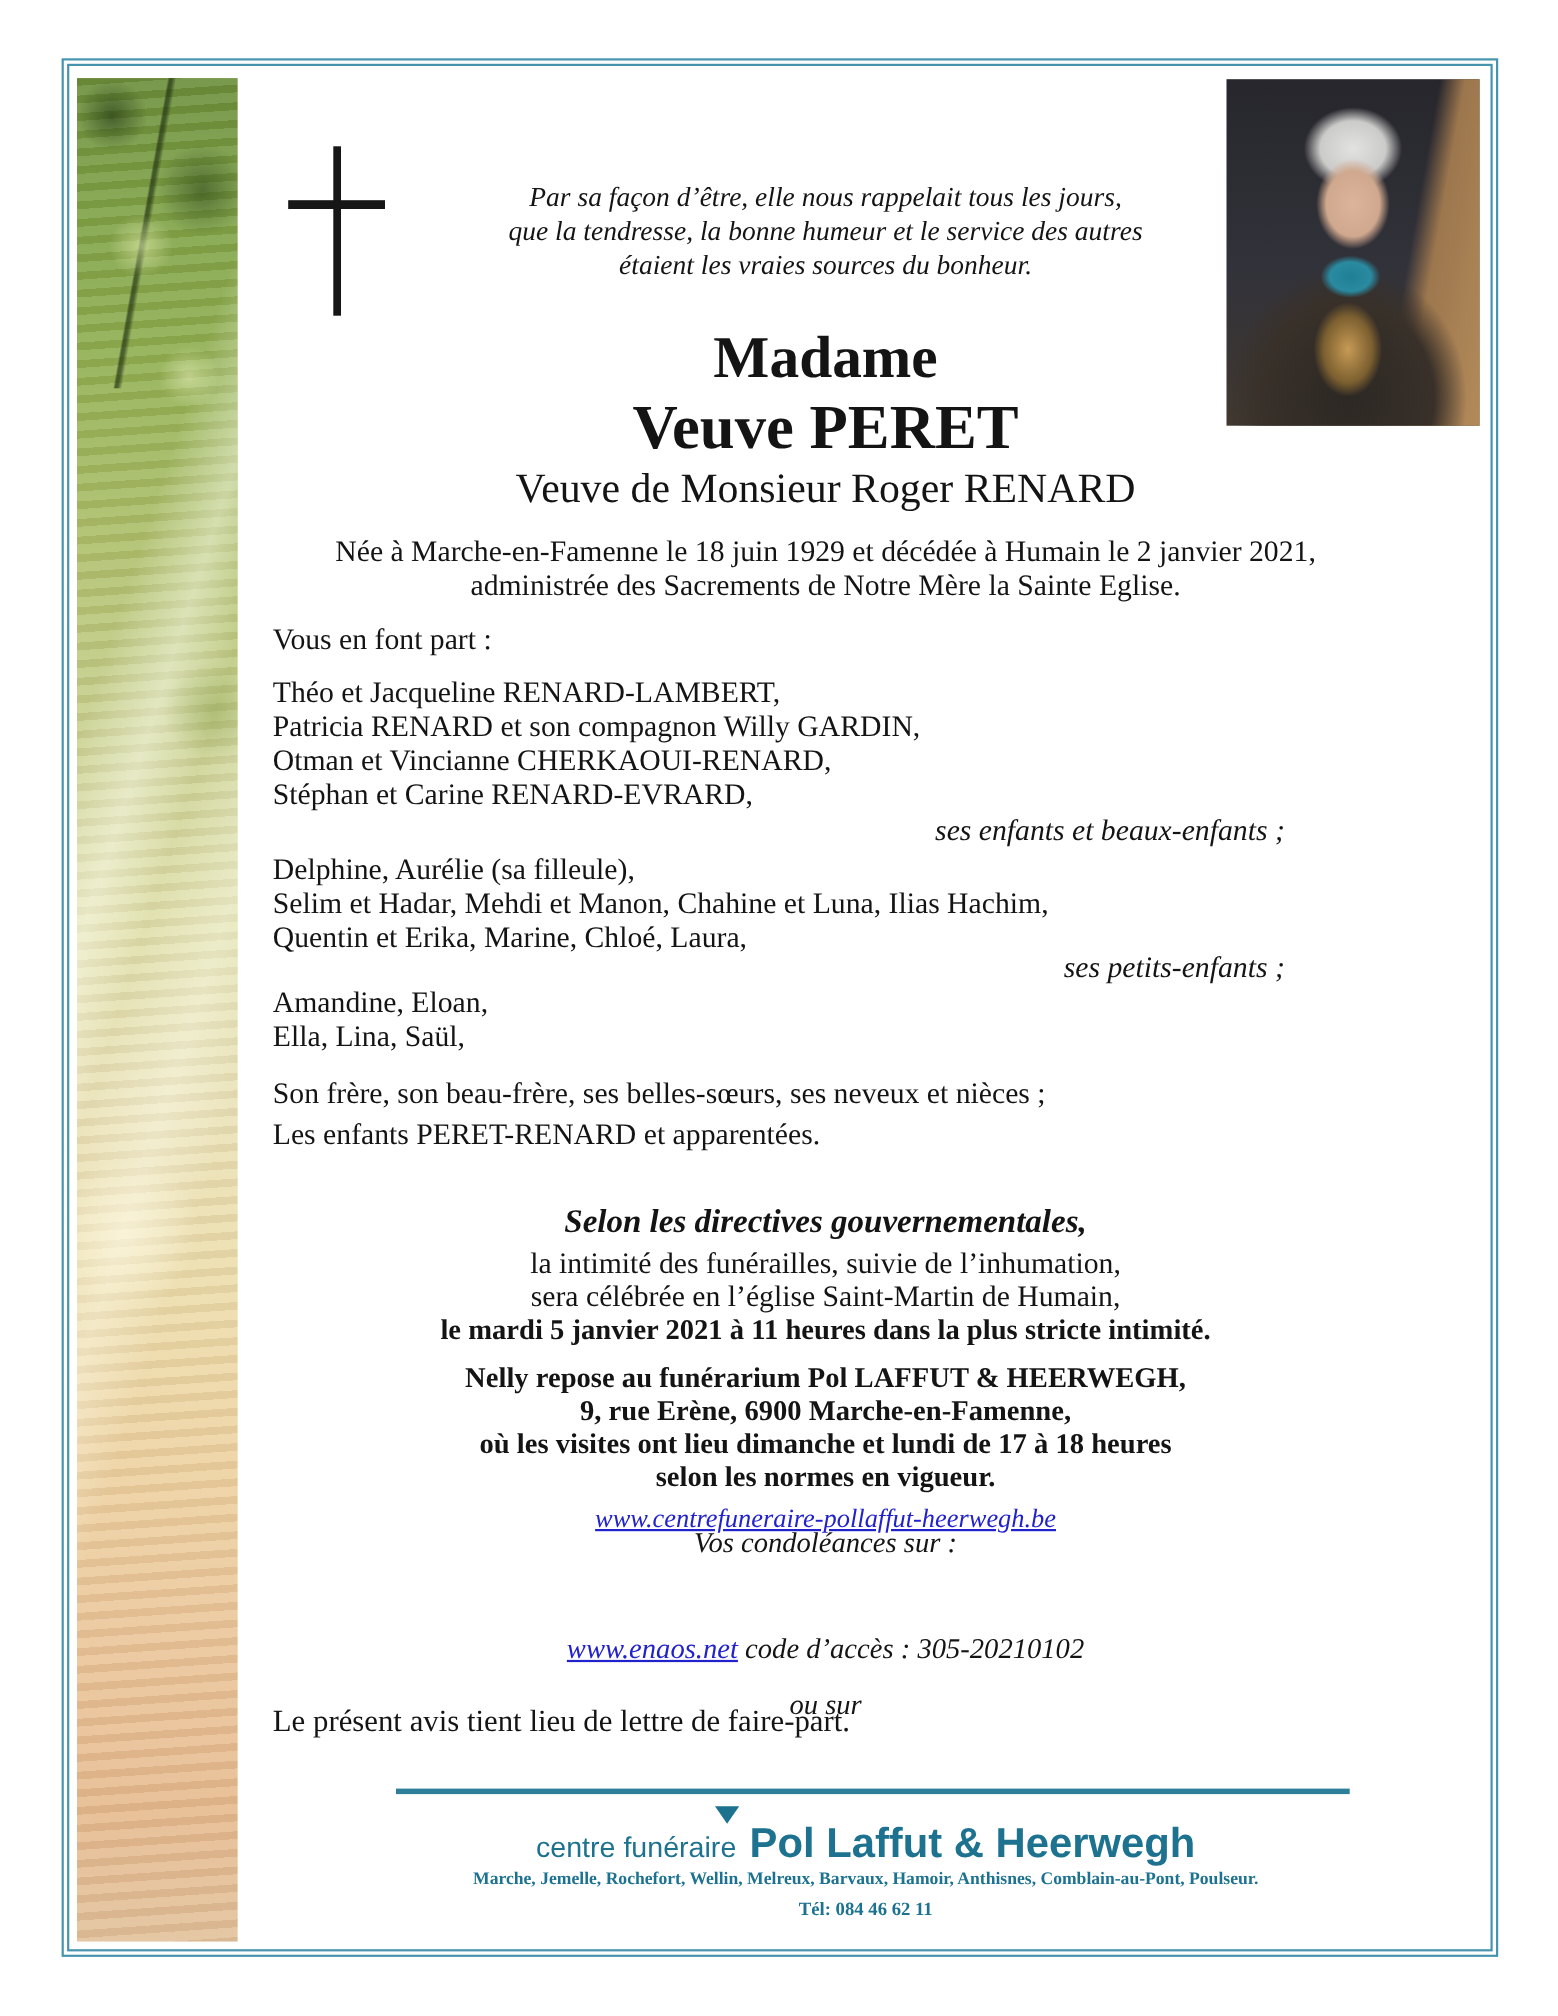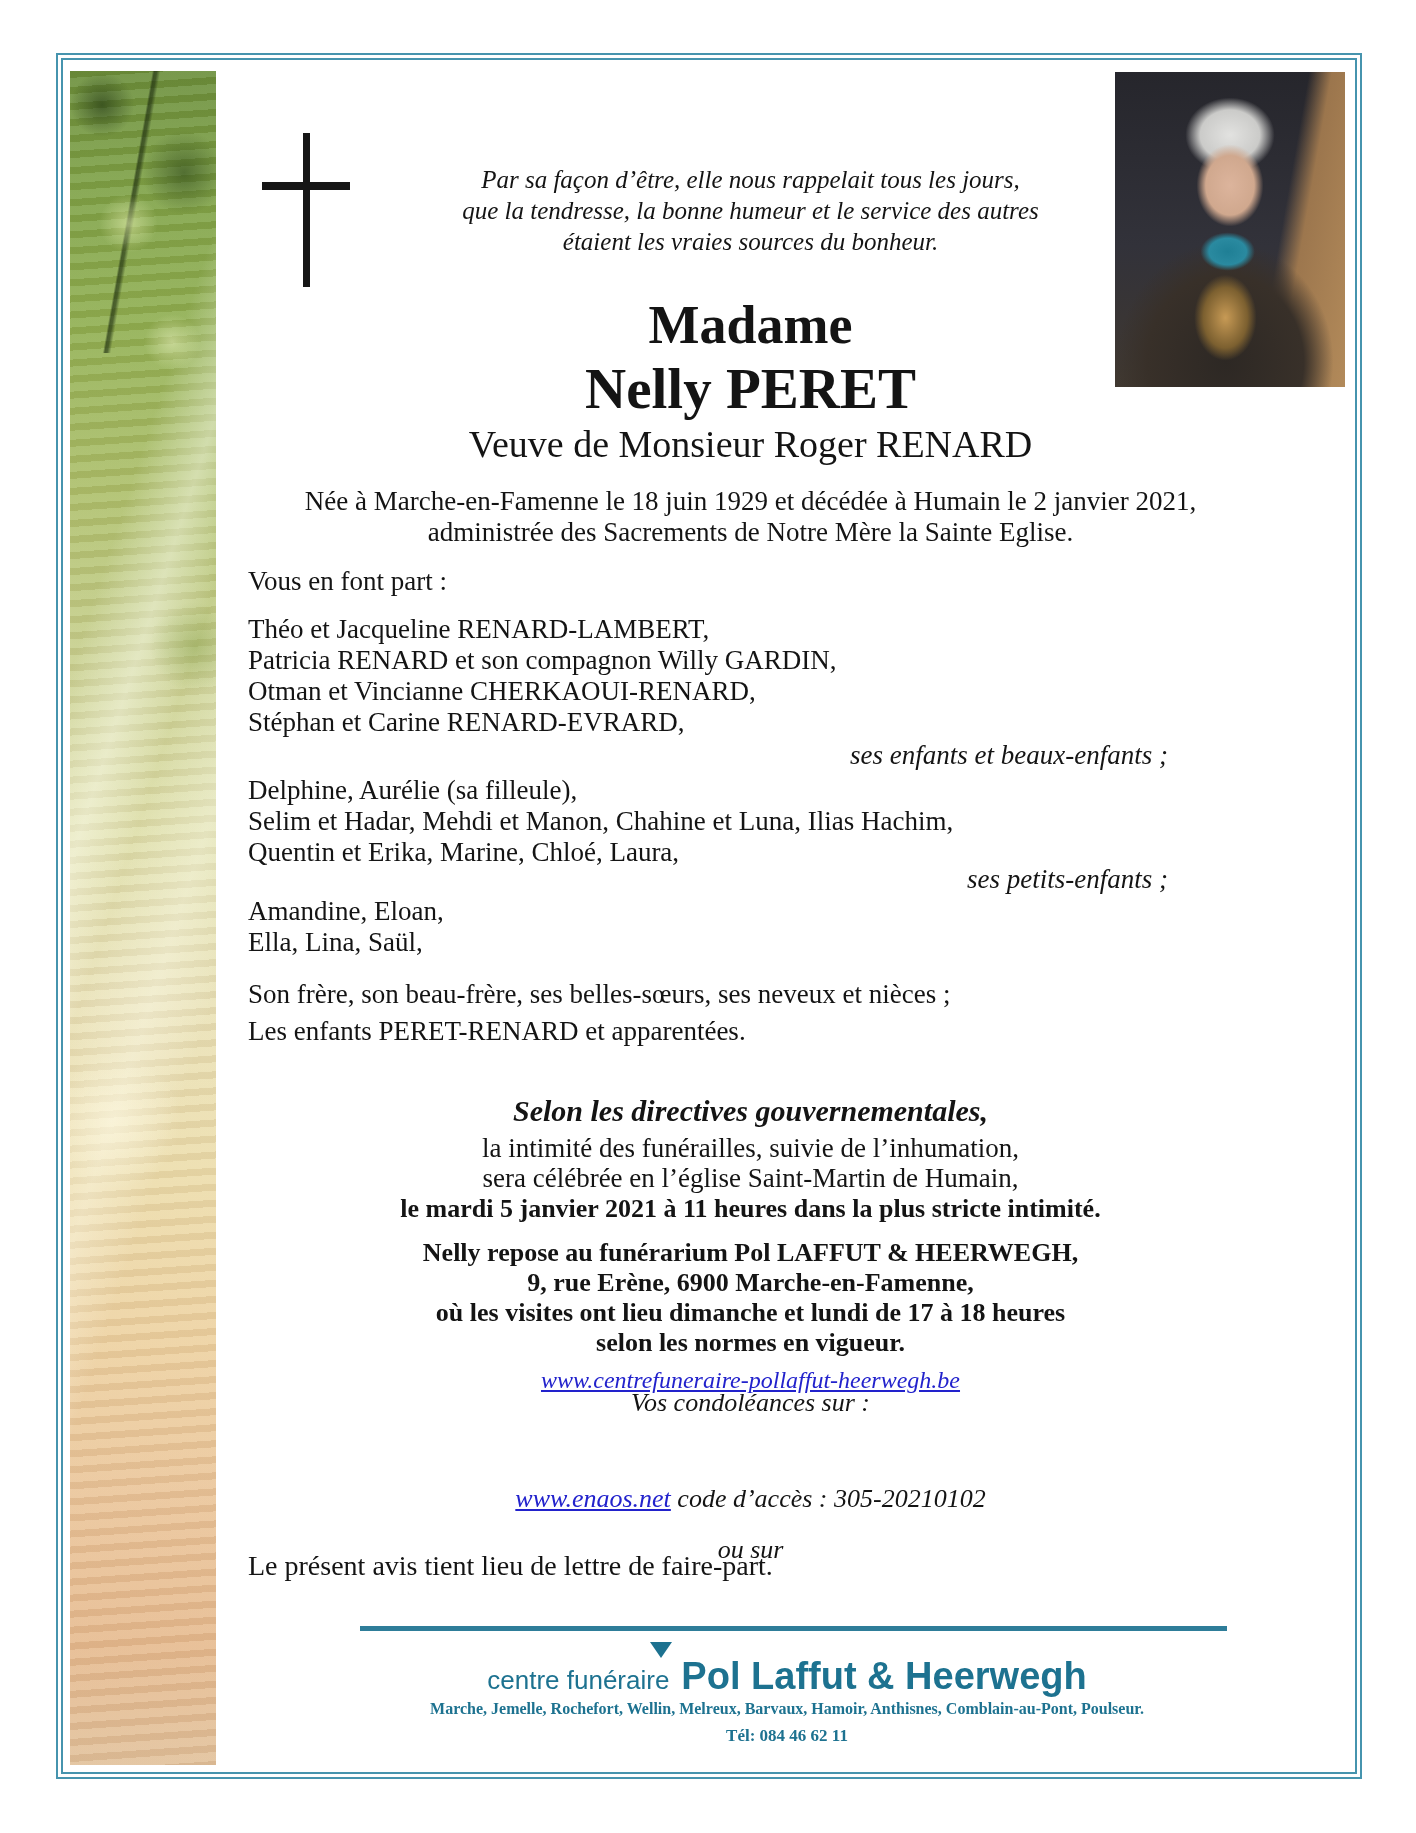--- a/index.html
+++ b/index.html
@@ -87,21 +87,21 @@
   <div class="v"></div>
   <div class="h"></div>
 </div>
 
 <div id="content">
   <div class="ln center quote" style="top:166px">Par sa façon d’être, elle nous rappelait tous les jours,</div>
   <div class="ln center quote" style="top:197px">que la tendresse, la bonne humeur et le service des autres</div>
   <div class="ln center quote" style="top:228px">étaient les vraies sources du bonheur.</div>
 
   <div class="ln center t-madame" style="top:294px">Madame</div>
-  <div class="ln center t-name" style="top:356px">Nelly PERET</div>
+  <div class="ln center t-name" style="top:356px">Veuve PERET</div>
   <div class="ln center t-veuve" style="top:422px">Veuve de Monsieur Roger RENARD</div>
 
   <div class="ln center" style="top:486px">Née à Marche-en-Famenne le 18 juin 1929 et décédée à Humain le 2 janvier 2021,</div>
   <div class="ln center" style="top:517px">administrée des Sacrements de Notre Mère la Sainte Eglise.</div>
 
   <div class="ln left" style="top:566px">Vous en font part :</div>
 
   <div class="ln left" style="top:614px">Théo et Jacqueline RENARD-LAMBERT,</div>
   <div class="ln left" style="top:645px">Patricia RENARD et son compagnon Willy GARDIN,</div>
   <div class="ln left" style="top:676px">Otman et Vincianne CHERKAOUI-RENARD,</div>

